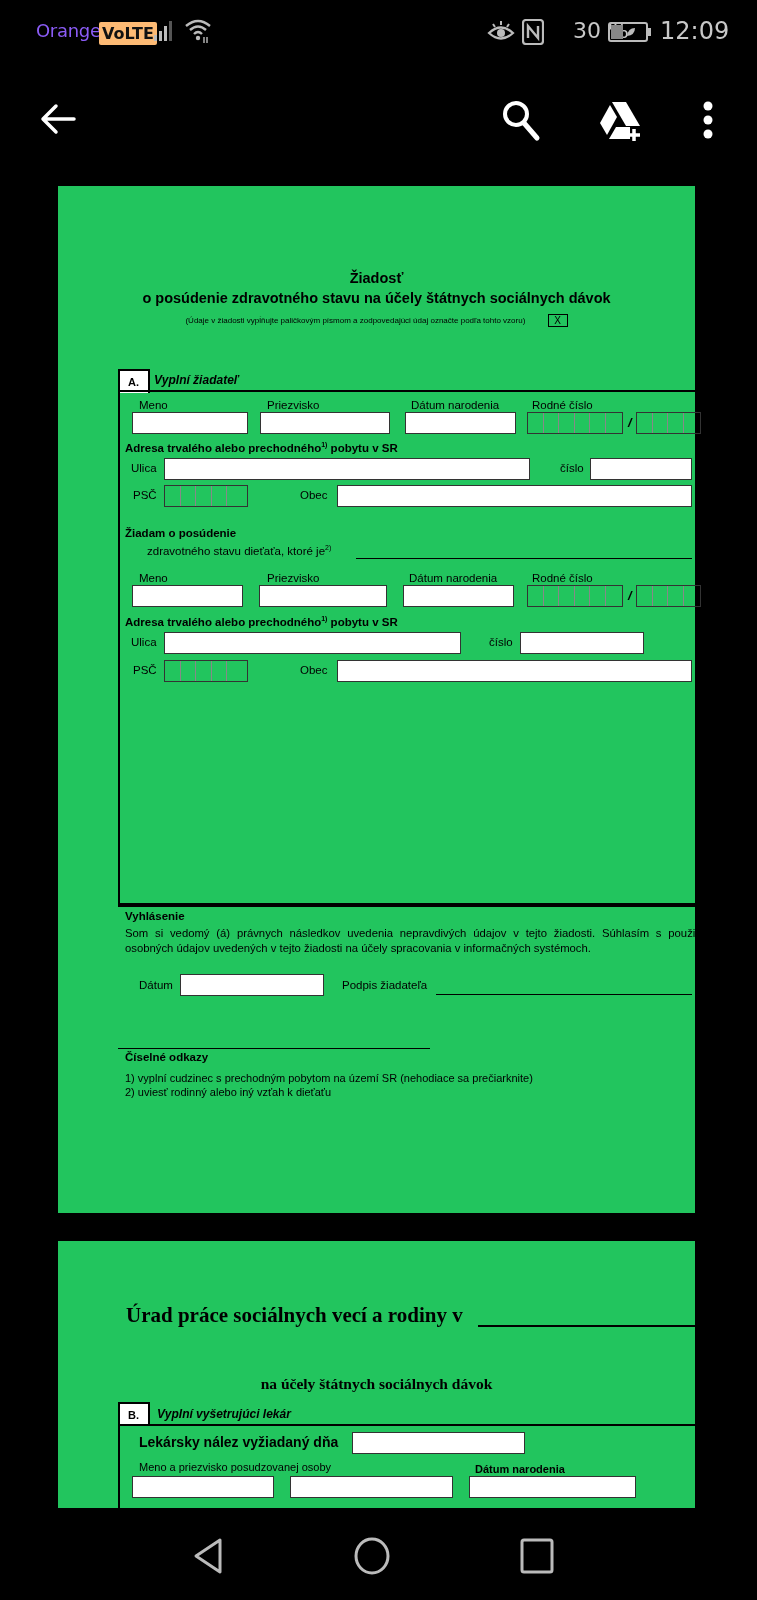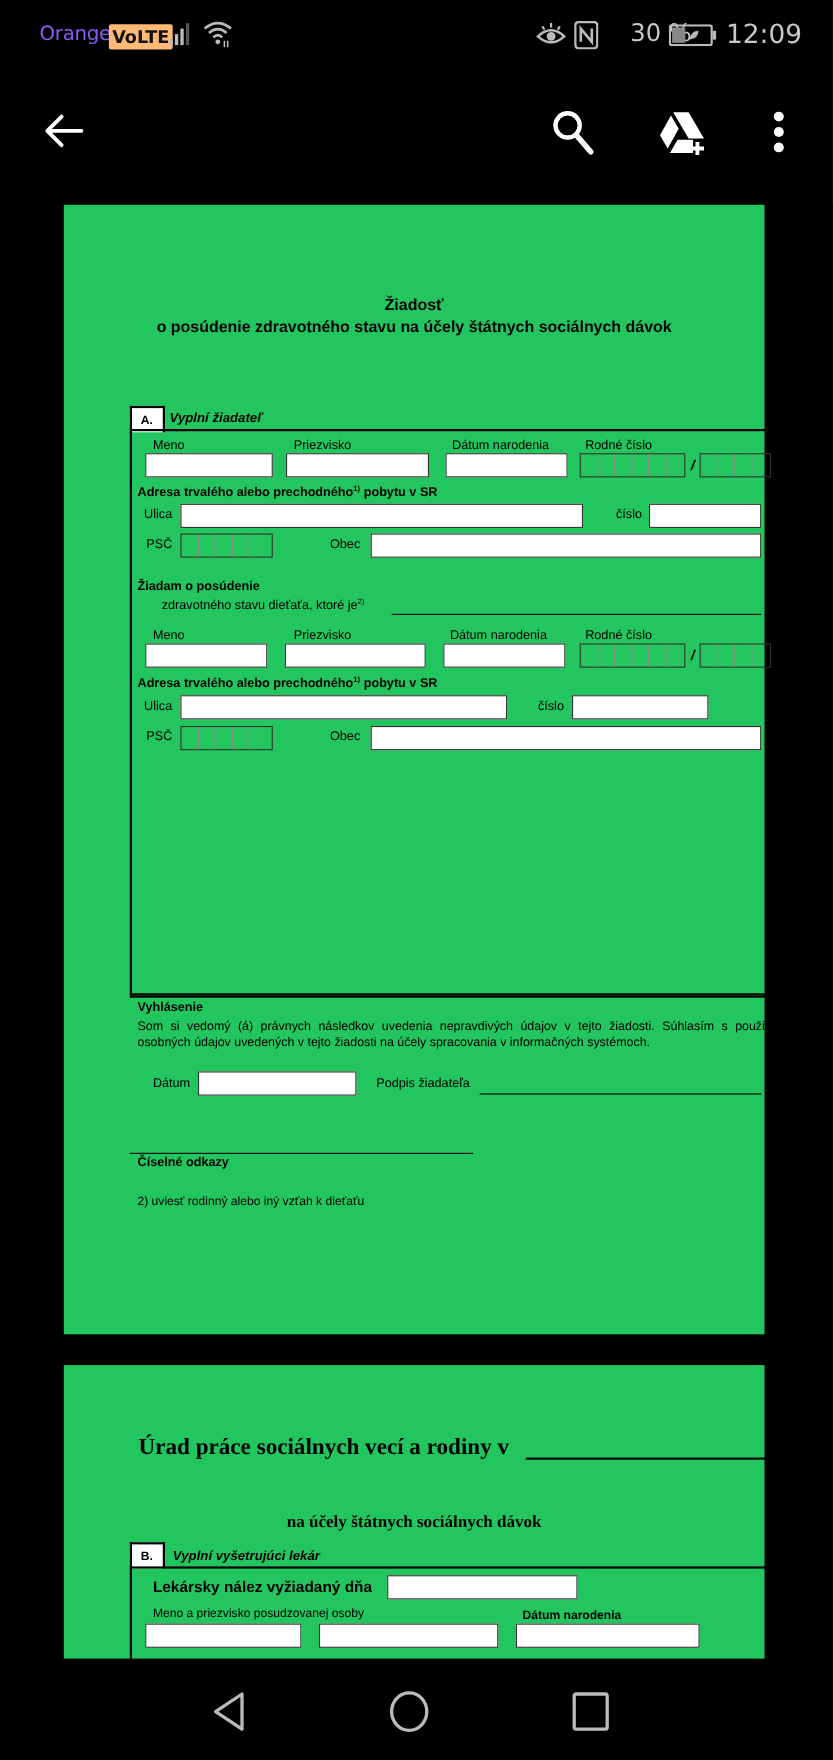--- a/index.html
+++ b/index.html
@@ -117,20 +117,24 @@
       <circle cx="12" cy="20" r="4.5" fill="#fff"></circle>
       <circle cx="12" cy="34" r="4.5" fill="#fff"></circle>
   </svg>
 </div>
 
 <div class="viewer">
 
   <div class="page page1">
     <div class="p-title t1">Žiadosť</div>
     <div class="p-title t2">o posúdenie zdravotného stavu na účely štátnych sociálnych dávok</div>
+    <div class="p-title t3">
+      <span style="font-weight:normal">(Údaje v žiadosti vypĺňujte paličkovým písmom a zodpovedajúci údaj označte podľa tohto vzoru)</span>
+      <span class="xbox">X</span>
+    </div>
 
     <div class="tab" style="left:60px; top:183px;"><span>A.</span></div>
     <span class="tab-label" style="left:96px; top:187px;">Vyplní žiadateľ</span>
 
     <div class="sect" style="left:60px; top:204px; width:600px; height:517px;"></div>
 
     <span class="lbl" style="left:81px; top:213px;">Meno</span>
     <span class="lbl" style="left:209px; top:213px;">Priezvisko</span>
     <span class="lbl" style="left:353px; top:213px;">Dátum narodenia</span>
     <span class="lbl" style="left:474px; top:213px;">Rodné číslo</span>
@@ -215,20 +219,21 @@
     <div style="position:absolute; left:60px; top:717px; width:600px; border-top:2px solid #000;"></div>
     <span class="lbl b" style="left:67px; top:724px;">Vyhlásenie</span>
     <div class="decl" style="left:67px; top:740px; width:586px;">Som si vedomý (á) právnych následkov uvedenia nepravdivých údajov v tejto žiadosti. Súhlasím s použitím osobných údajov uvedených v tejto žiadosti na účely spracovania v informačných systémoch.</div>
     <span class="lbl" style="left:81px; top:793px;">Dátum</span>
     <div class="box" style="left:122px; top:788px; width:144px; height:22px;"></div>
     <span class="lbl" style="left:284px; top:793px;">Podpis žiadateľa</span>
     <div class="uline" style="left:378px; top:808px; width:256px;"></div>
 
     <div style="position:absolute; left:60px; top:862px; width:312px; border-top:1px solid #000;"></div>
     <span class="lbl b" style="left:67px; top:865px;">Číselné odkazy</span>
+    <span class="lbl" style="left:67px; top:886px; font-size:11px;">1) vyplní cudzinec s prechodným pobytom na území SR (nehodiace sa prečiarknite)</span>
     <span class="lbl" style="left:67px; top:900px; font-size:11px;text-align:center;">2) uviesť rodinný alebo iný vzťah k dieťaťu</span>
   </div>
 
   <div class="page page2">
     <span class="lbl serif" style="left:68px; top:62px; font-size:21px; font-weight:bold;">Úrad práce sociálnych vecí a rodiny v</span>
     <div class="uline" style="left:420px; top:84px; width:256px; border-bottom:2px solid #000;"></div>
     <div class="p-title serif" style="top:134px; font-size:15.5px;">na účely štátnych sociálnych dávok</div>
 
     <div class="tab" style="left:60px; top:161px;"><span>B.</span></div>
     <span class="tab-label" style="left:99px; top:166px;">Vyplní vyšetrujúci lekár</span>

